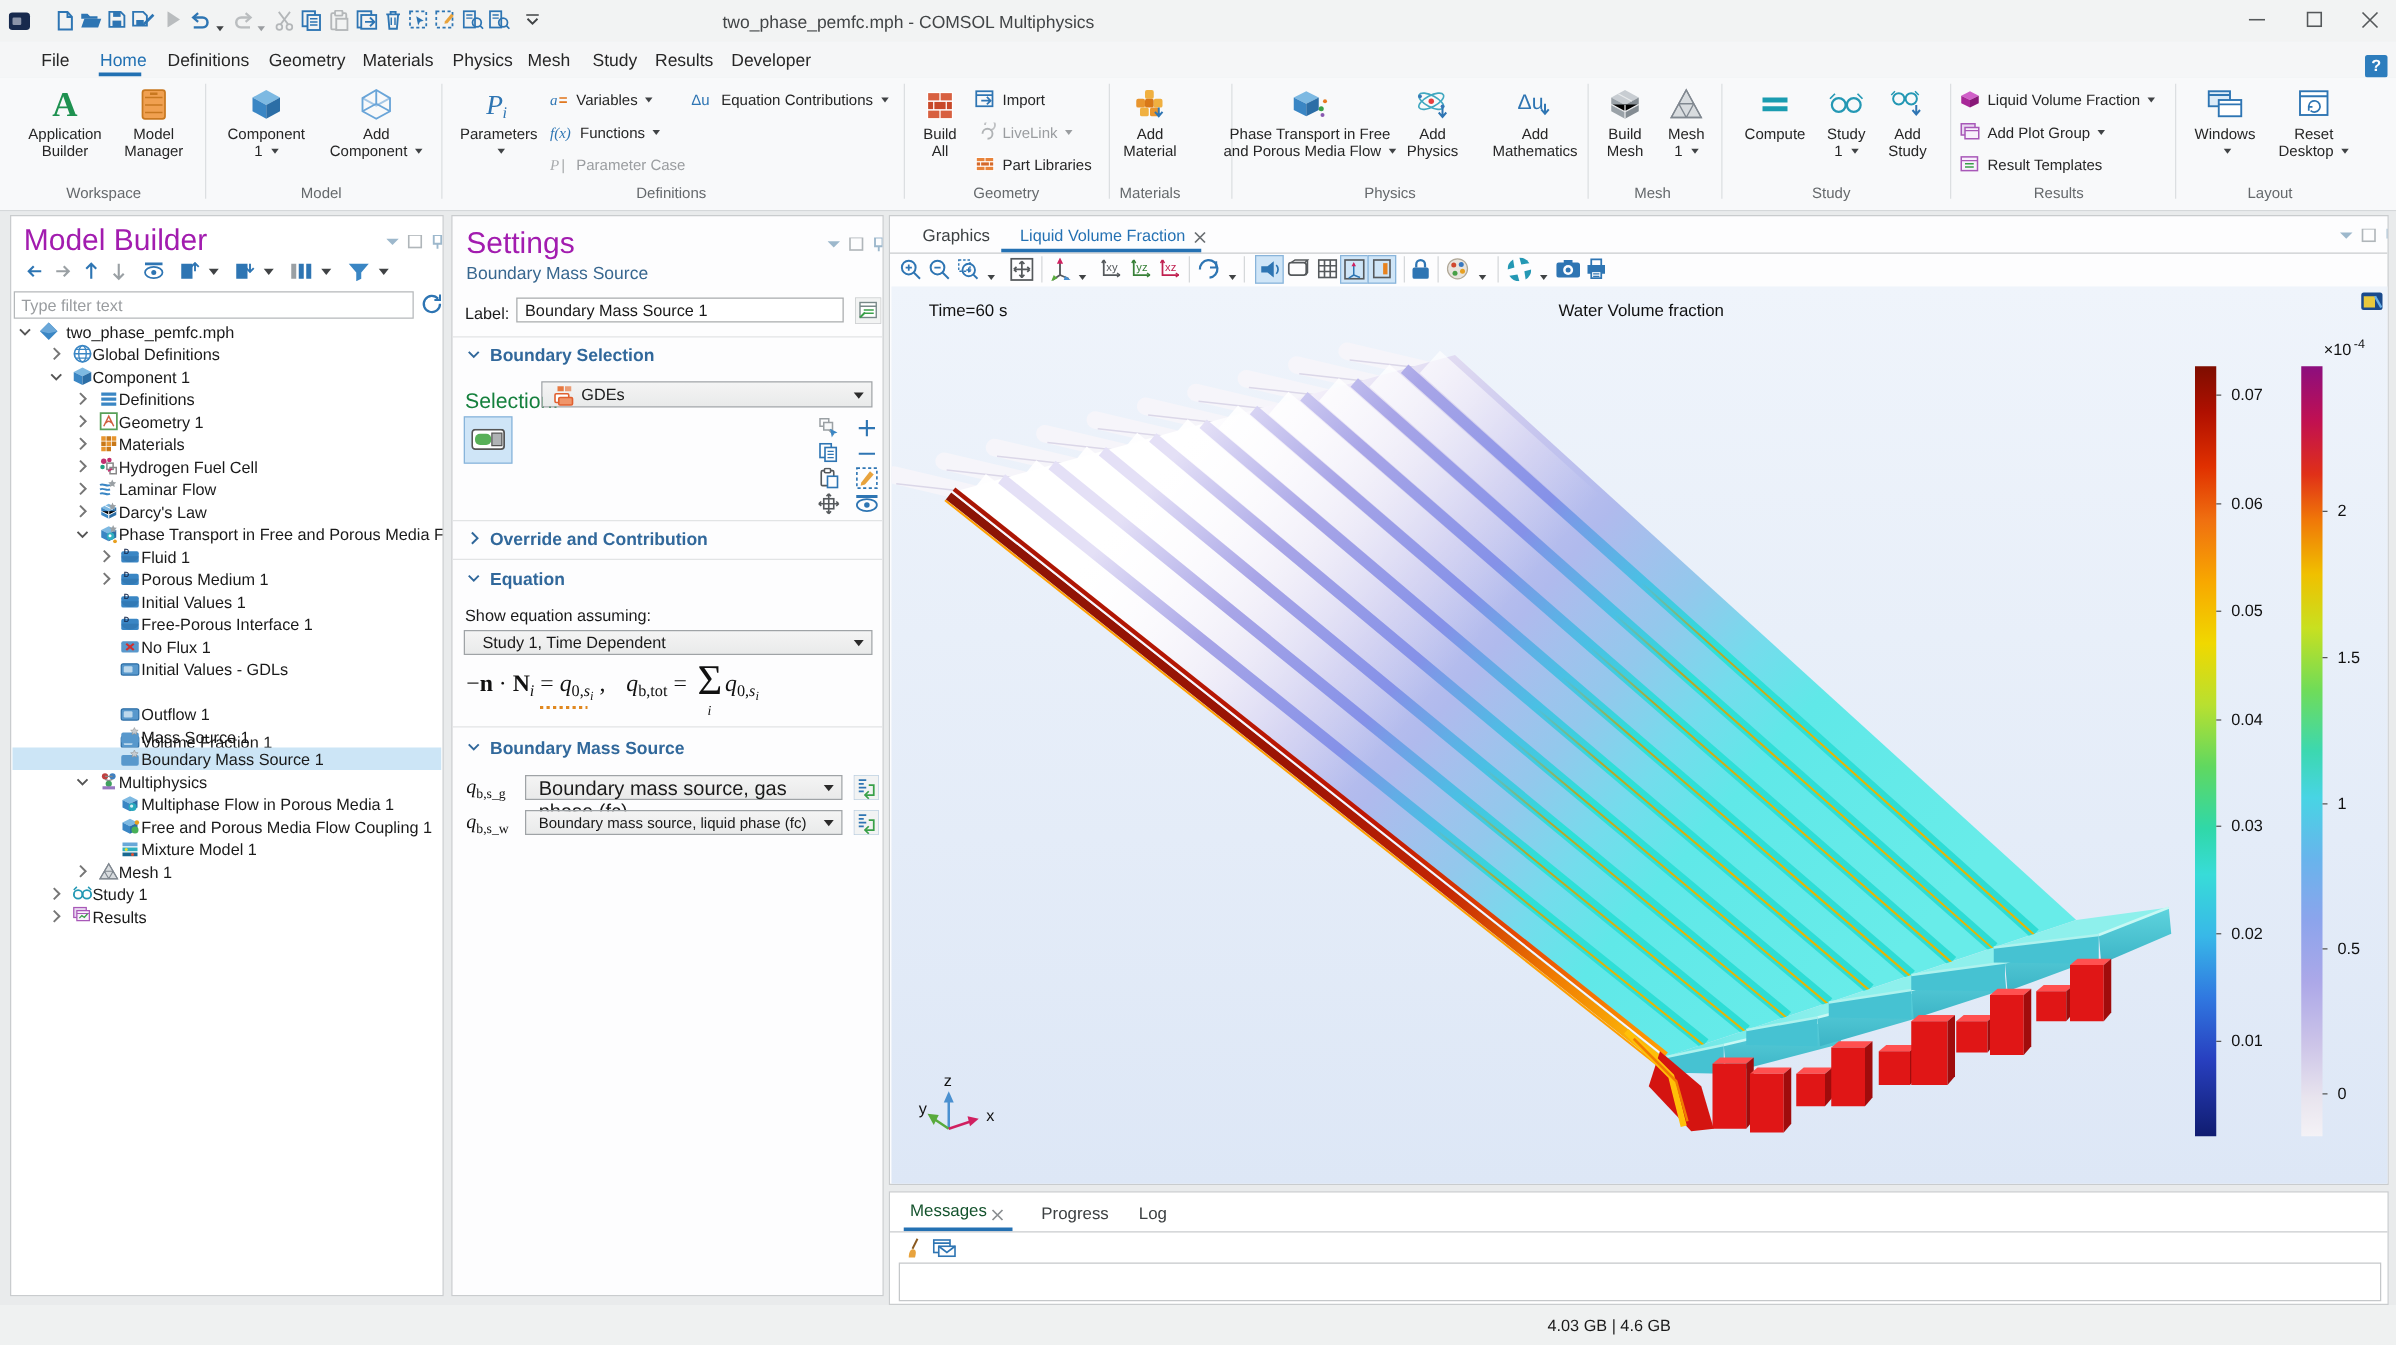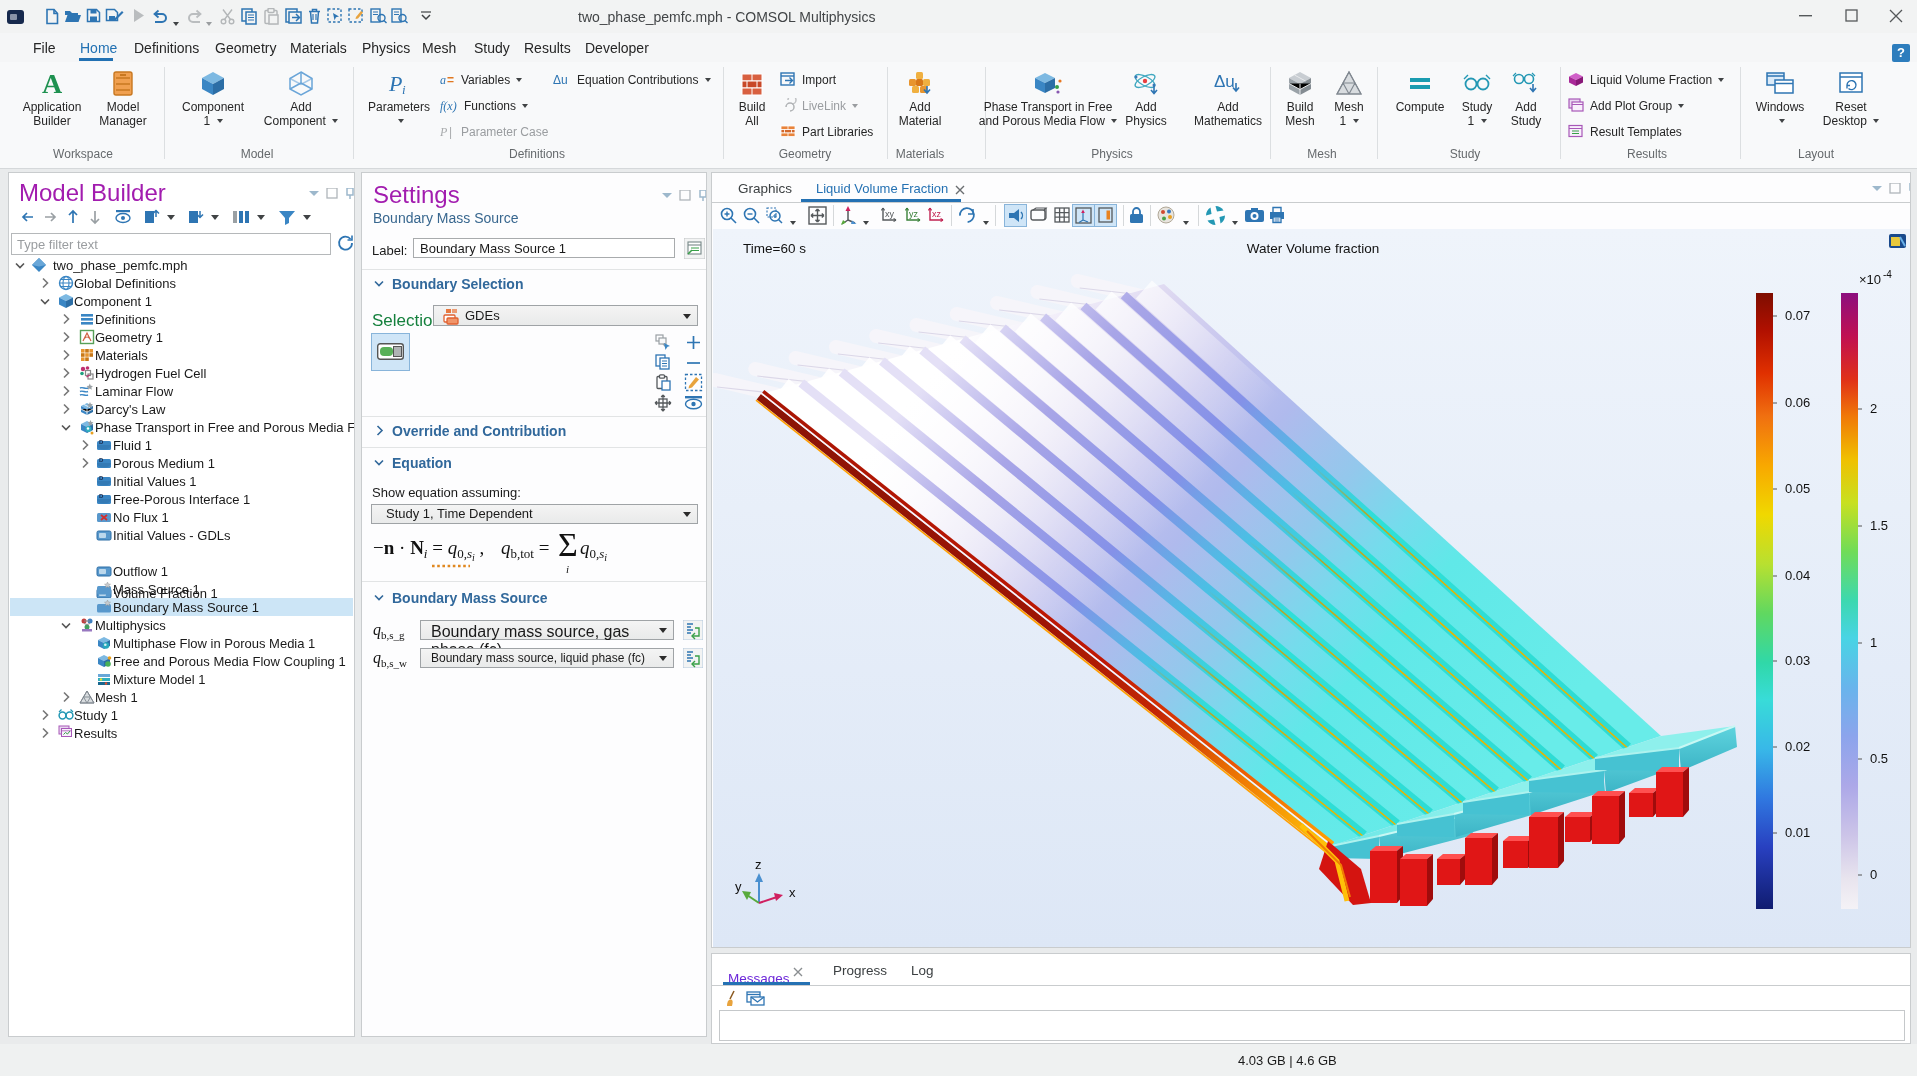--- a/index.html
+++ b/index.html
@@ -1150,21 +1150,21 @@
         <polygon points="29,662 34,671 38,663" fill="#58aa3c"></polygon>
 <line x1="46" y1="674" x2="64" y2="668" stroke="#d02060" stroke-width="2"></line>
         <polygon points="70,666 61,664 63,672" fill="#d02060"></polygon>
 <text x="42" y="640">z</text>
         <text x="22" y="662">y</text>
         <text x="76" y="668">x</text>
       </g>
 </svg>
 </div>
 <div id="msgpanel">
-<div class="abs" style="left:16px;top:17px;font-size:13.5px;color:#6d28d9">Messages</div>
+<div class="abs" style="left:16px;top:7px;font-size:13.5px;color:#14532d">Messages</div>
 <svg class="abs" style="left:81px;top:13px" width="10" height="10" stroke="#8a8e91" stroke-width="1.4">
       <path d="M1 1 L9 9 M9 1 L1 9"></path>
     </svg>
 <div class="abs" style="left:121px;top:9px;font-size:13.5px;color:#3c4042">Progress</div>
 <div class="abs" style="left:199px;top:9px;font-size:13.5px;color:#3c4042">Log</div>
 <div class="abs" style="left:11px;top:28px;width:87px;height:3px;background:#2471b3"></div>
 <div class="abs" style="left:0;top:31px;width:1198px;height:1px;background:#c9ccce"></div>
 <svg class="abs" style="left:12px;top:36px" width="16" height="17">
       <path d="M10 1 L6 9" stroke="#8a5a20" stroke-width="1.6"></path>
       <path d="M3 16 C3 11 5 9 7 9.5 C9 10 9 12 8 16 Z" fill="#e8a33d"></path>

